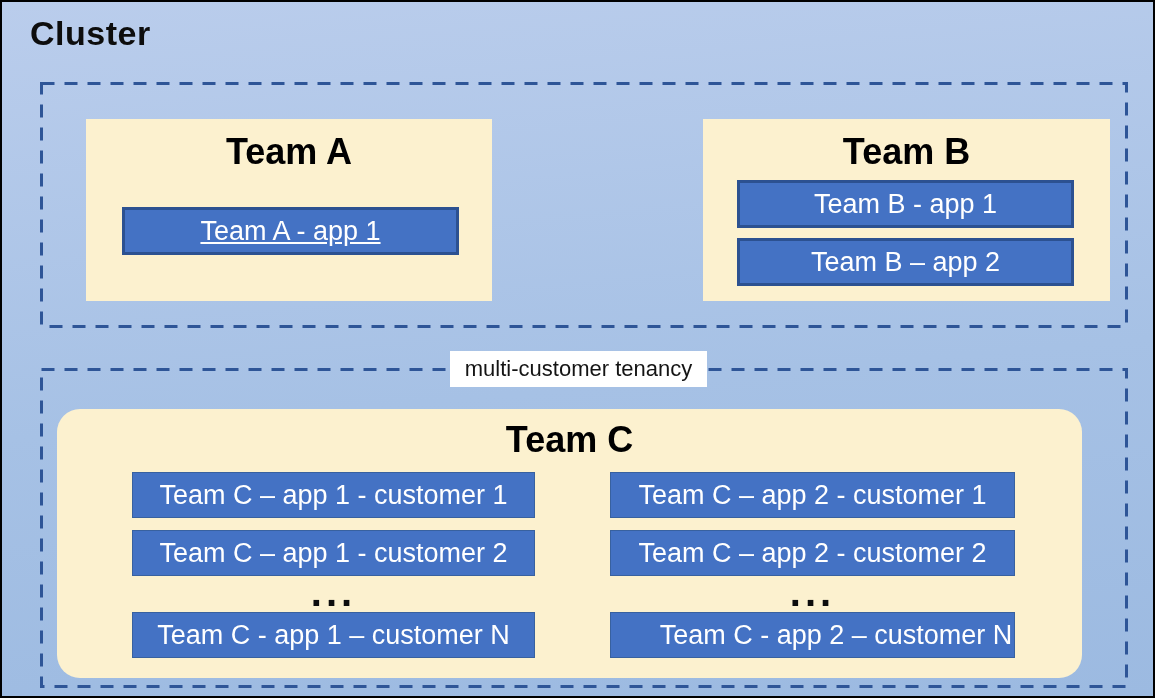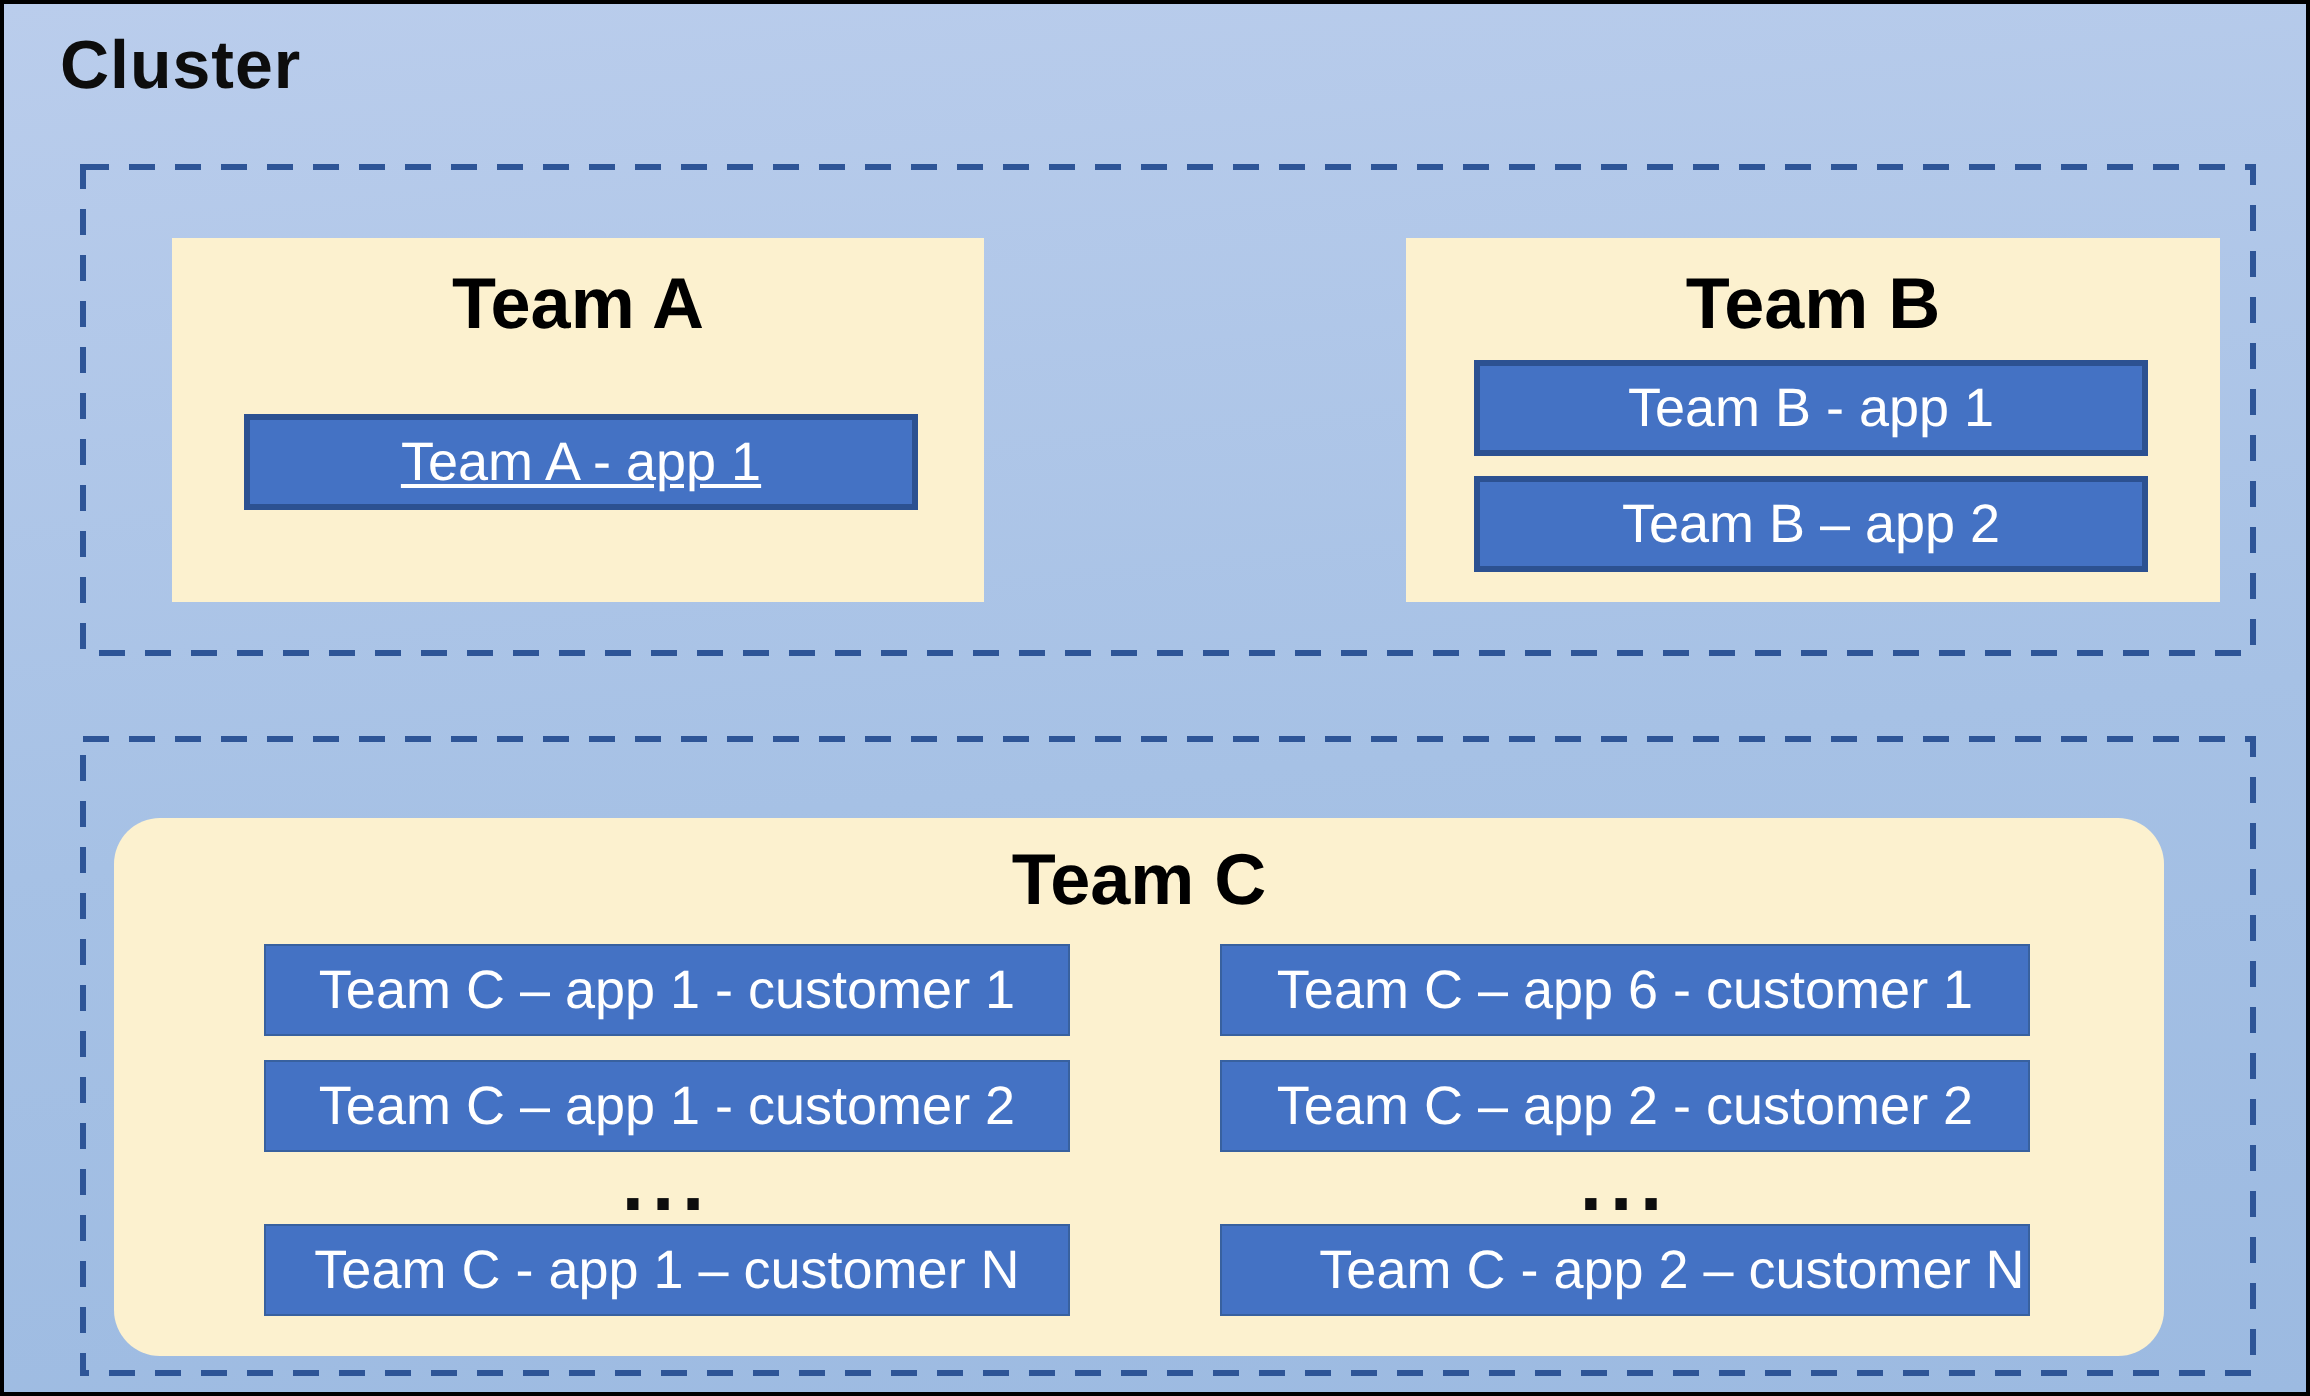--- a/index.html
+++ b/index.html
@@ -87,20 +87,21 @@
   </div>
 
   <div class="team-panel" style="left:55px;top:407px;width:1025px;height:269px;border-radius:23px;">
     <div class="team-title" style="top:10px;">Team C</div>
 
     <div class="app-box thin" style="left:75px;top:63px;width:403px;height:46px;">Team C – app 1 - customer 1</div>
     <div class="app-box thin" style="left:75px;top:121px;width:403px;height:46px;">Team C – app 1 - customer 2</div>
     <div class="dots" style="left:75px;top:168px;width:403px;">...</div>
     <div class="app-box thin" style="left:75px;top:203px;width:403px;height:46px;">Team C - app 1 – customer N</div>
 
-    <div class="app-box thin" style="left:553px;top:63px;width:405px;height:46px;">Team C – app 6 - customer 1</div>
+    <div class="app-box thin" style="left:553px;top:63px;width:405px;height:46px;">Team C – app 2 - customer 1</div>
     <div class="app-box thin" style="left:553px;top:121px;width:405px;height:46px;">Team C – app 2 - customer 2</div>
     <div class="dots" style="left:553px;top:168px;width:405px;">...</div>
     <div class="app-box thin" style="left:553px;top:203px;width:405px;height:46px;padding-left:47px;">Team C - app 2 – customer N</div>
   </div>
 
+  <div class="zone-label" style="left:448px;top:349px;width:257px;height:36px;">multi-customer tenancy</div>
 
 </div>
 
 </body></html>

